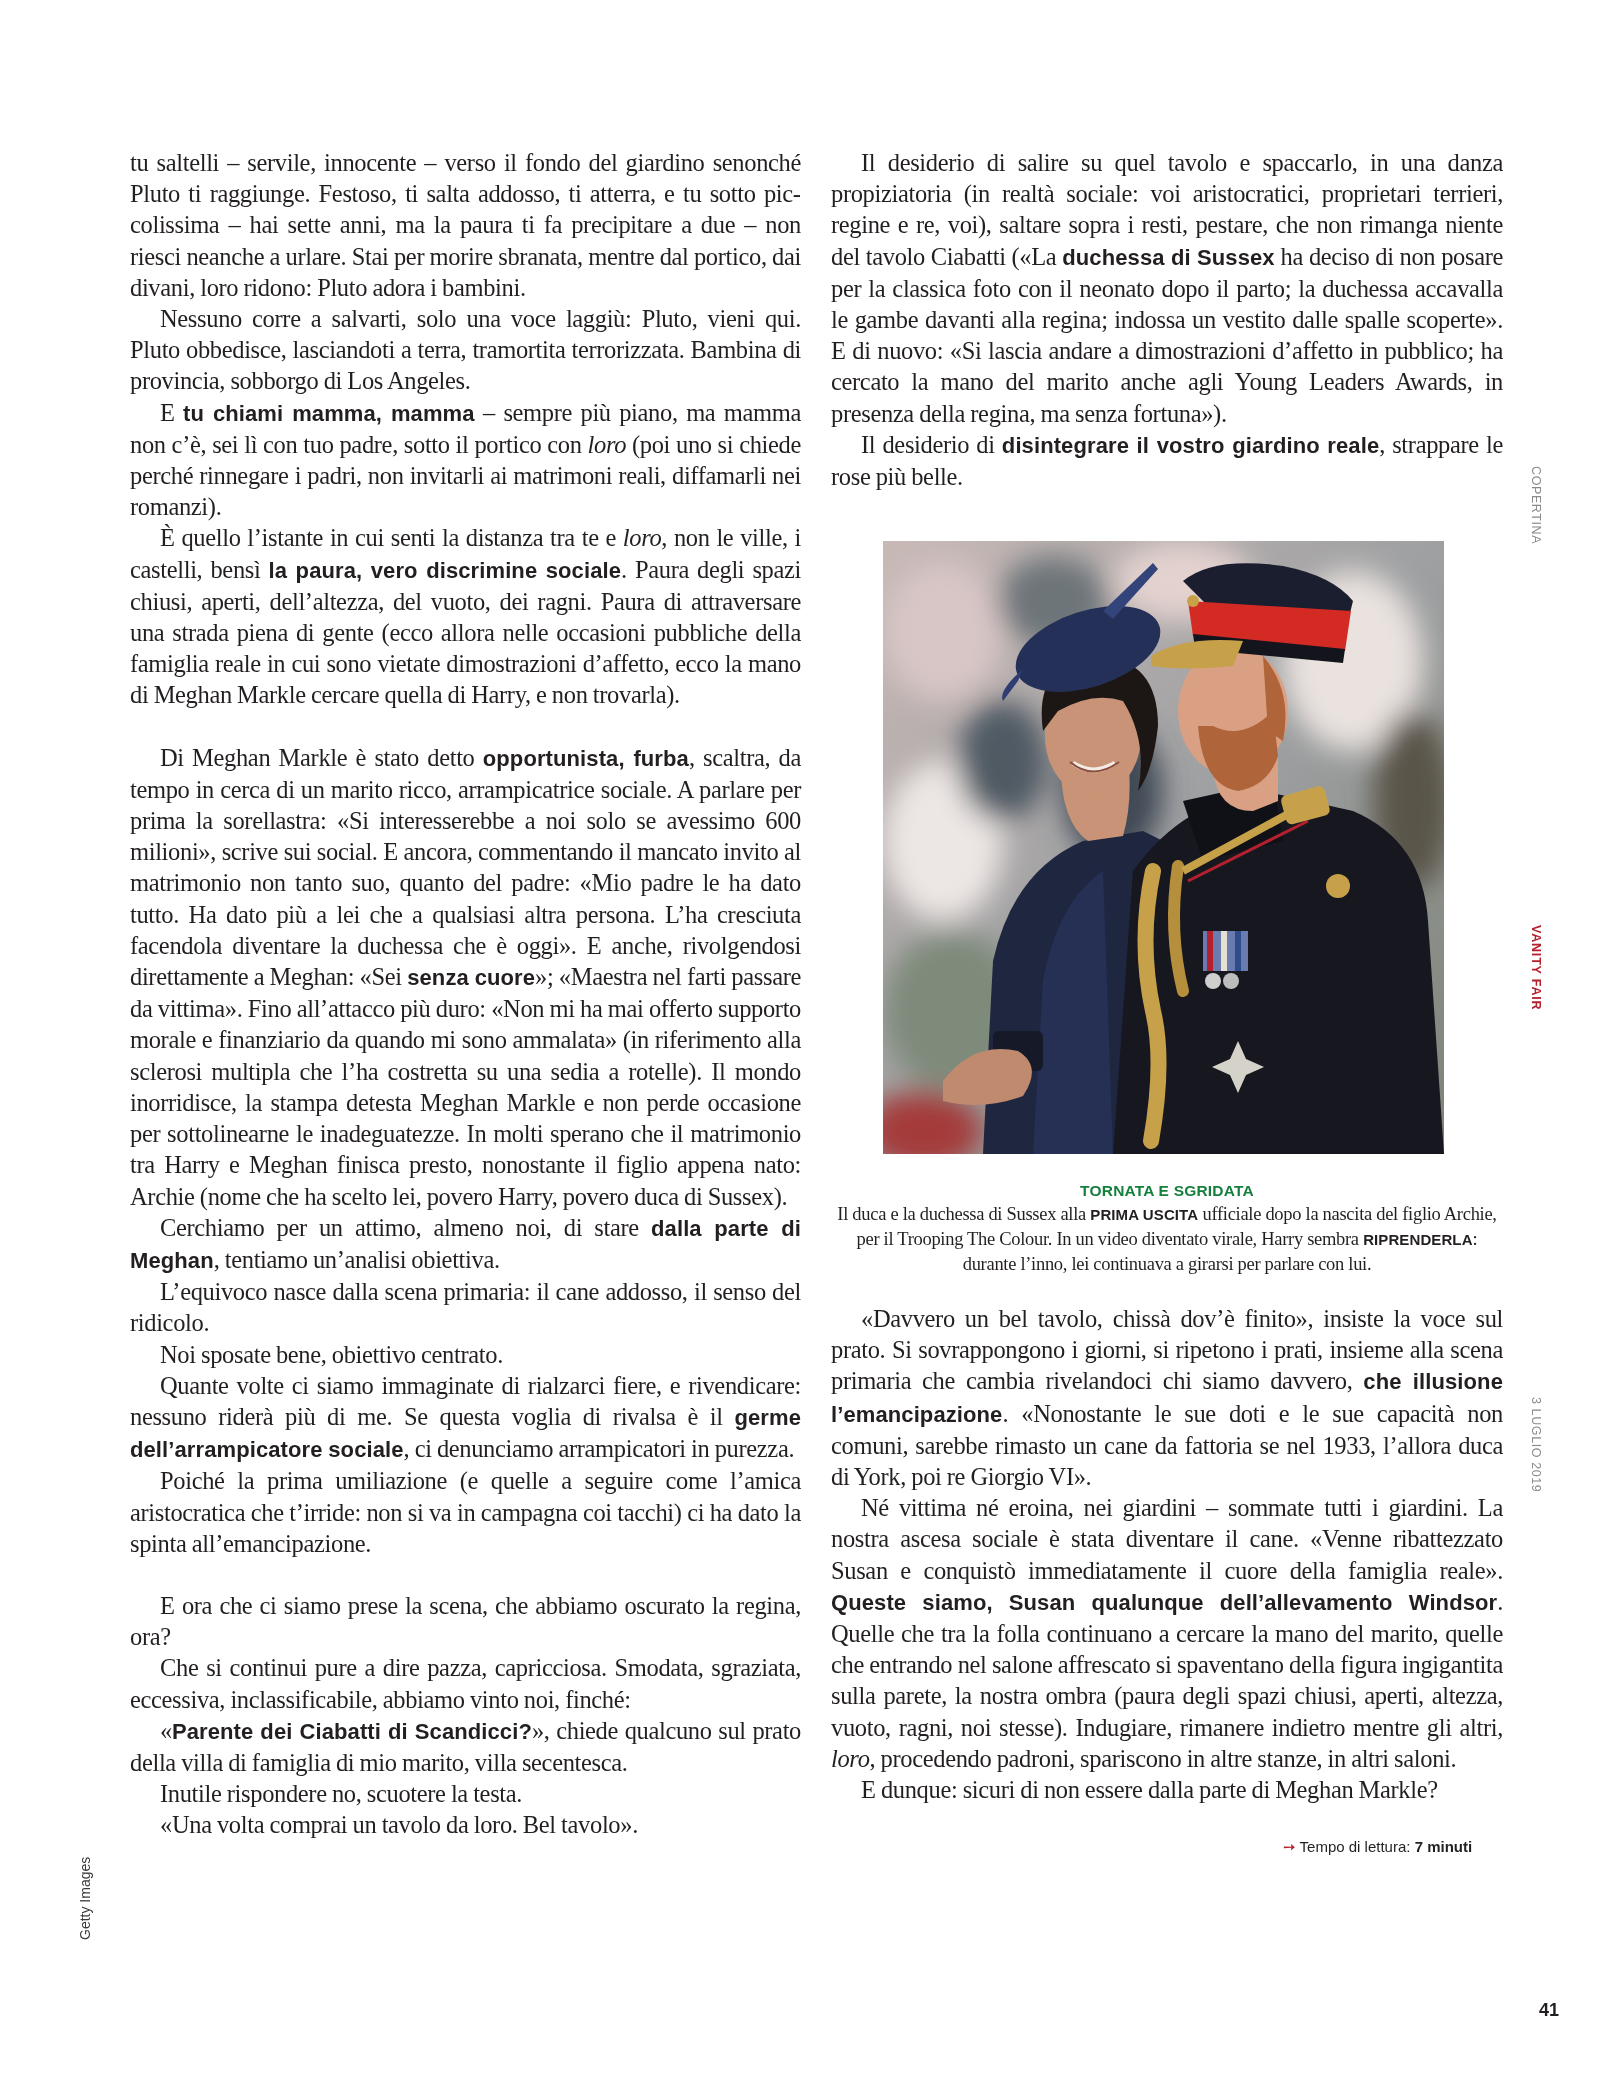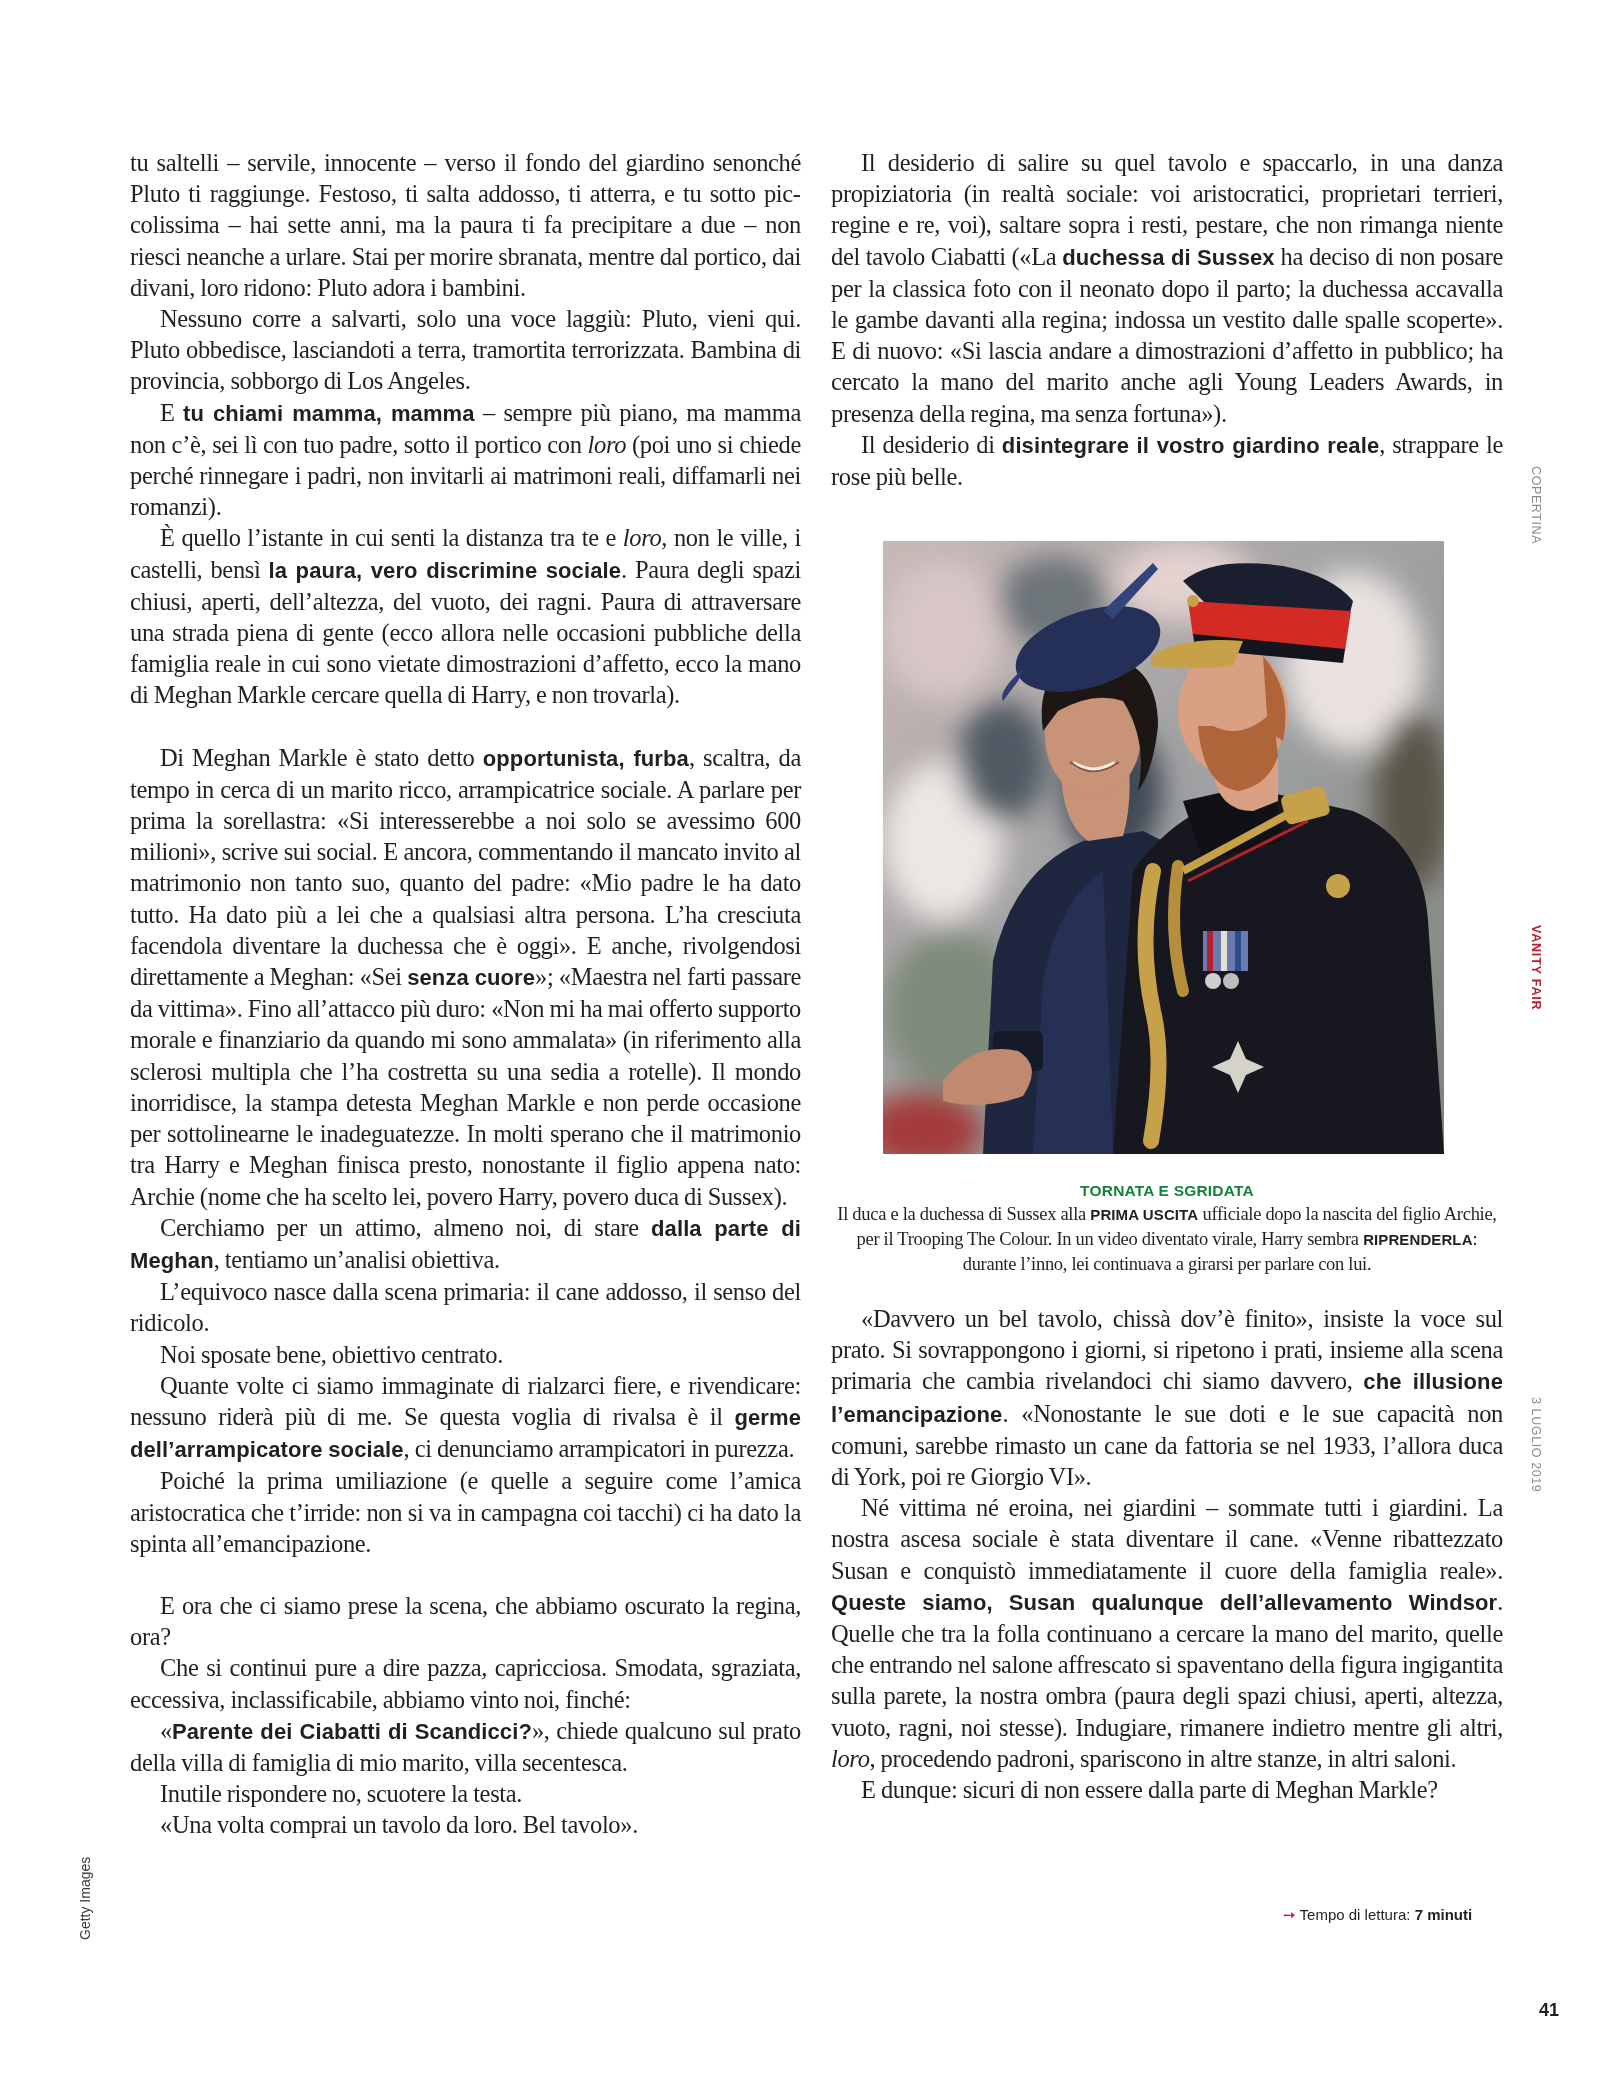--- a/index.html
+++ b/index.html
@@ -52,21 +52,21 @@
   .vert {
     position: absolute; transform-origin: left top; white-space: nowrap;
     font-family: "Liberation Sans", "DejaVu Sans", sans-serif;
   }
   .side-copertina { left: 1543px; top: 466px; transform: rotate(90deg); font-size: 12.5px; color: #8a8a8a; letter-spacing: 0.6px; }
   .side-vanity { left: 1543px; top: 925px; transform: rotate(90deg); font-size: 12.5px; color: #b5202e; font-weight: bold; letter-spacing: 0.8px; }
   .side-date { left: 1543px; top: 1397px; transform: rotate(90deg); font-size: 12.5px; color: #8a8a8a; letter-spacing: 0.6px; }
   .side-getty { left: 77px; top: 1940px; transform: rotate(-90deg); font-size: 14px; color: #3a3a3a; }
 
   .reading {
-    position: absolute; left: 1283px; top: 1906px;
+    position: absolute; left: 1283px; top: 1838px;
     font-family: "Liberation Sans", "DejaVu Sans", sans-serif;
     font-size: 15px; color: #231f20; text-align: center;
   }
   .reading .arrow { color: #b5202e; font-weight: bold; margin-right: 4px; }
   .reading b { font-weight: bold; }
   .page-num {
     position: absolute; left: 1539px; top: 2000px;
     font-family: "Liberation Sans", "DejaVu Sans", sans-serif;
     font-size: 18px; font-weight: bold; color: #231f20;
   }

